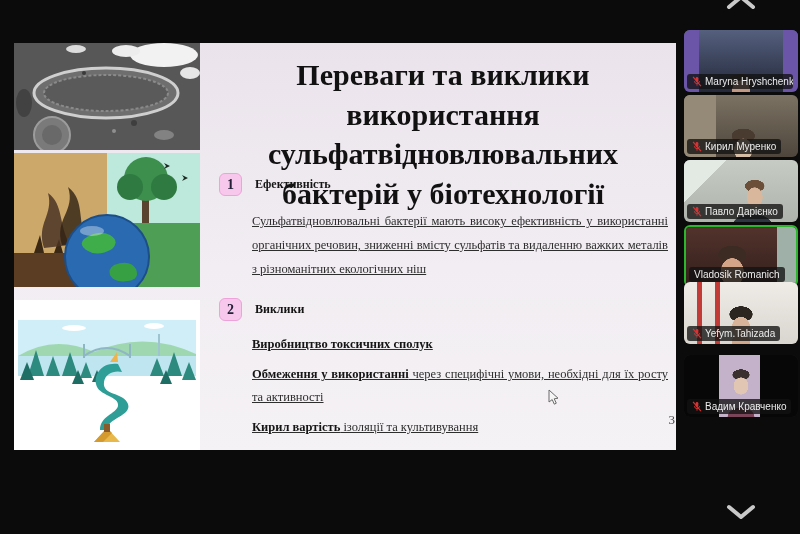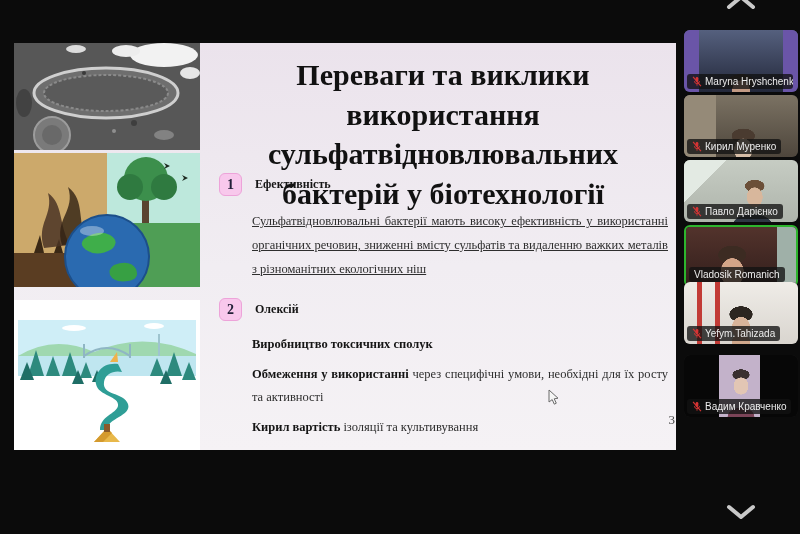--- a/index.html
+++ b/index.html
@@ -32,21 +32,21 @@
     background:#f8c8ec; border:1px solid #eda3d9;
     display:flex; align-items:center; justify-content:center;
     font-weight:bold; font-size:14px; color:#232038;
   }
   .sec-title { font-weight:bold; font-size:12px; color:#151515; }
   .sec-body {
     margin:13px 0 0 33px; width:416px;
     font-size:12.5px; line-height:24px; text-align:justify; color:#2e2e2e;text-decoration:underline;
   }
   .sec2 { margin-top:17px; }
-  .bullets { margin:12px 0 0 33px; width:416px; font-size:12.5px; line-height:23px; color:#2e2e2e; }
+  .bullets { margin:12px 0 0 33px; width:416px; font-size:12.5px; line-height:23px; color:#2e2e2e;text-decoration:underline; }
   .bullet { text-align:justify; margin-bottom:7px; }
   .bullet b { color:#151515; }
   .page-num { position:absolute; right:1px; bottom:22px; font-size:13px; color:#444; }
 
   
   .cursor { position:absolute; left:546px; top:389px; width:14px; height:18px; }
 
   
   .sidebar { position:absolute; left:684px; top:0; width:114px; height:534px; }
   .collapse-btn { position:absolute; left:41px; width:32px; height:22px; cursor:pointer; }
@@ -206,21 +206,21 @@
 
   <div class="content">
     <div class="sec-head">
       <div class="badge">1</div>
       <div class="sec-title">Ефективність</div>
     </div>
     <div class="sec-body">Сульфатвідновлювальні бактерії мають високу ефективність у використанні органічних речовин, зниженні вмісту сульфатів та видаленню важких металів з різноманітних екологічних ніш</div>
 
     <div class="sec-head sec2">
       <div class="badge">2</div>
-      <div class="sec-title">Олексій</div>
+      <div class="sec-title">Виклики</div>
     </div>
     <div class="bullets">
       <div class="bullet"><b>Виробництво токсичних сполук</b><span></span></div>
       <div class="bullet"><b>Обмеження у використанні</b><span> через специфічні умови, необхідні для їх росту та активності</span></div>
       <div class="bullet"><b>Кирил вартість</b><span> ізоляції та культивування</span></div>
     </div>
   </div>
 
   <div class="page-num">3</div>
 </div>

